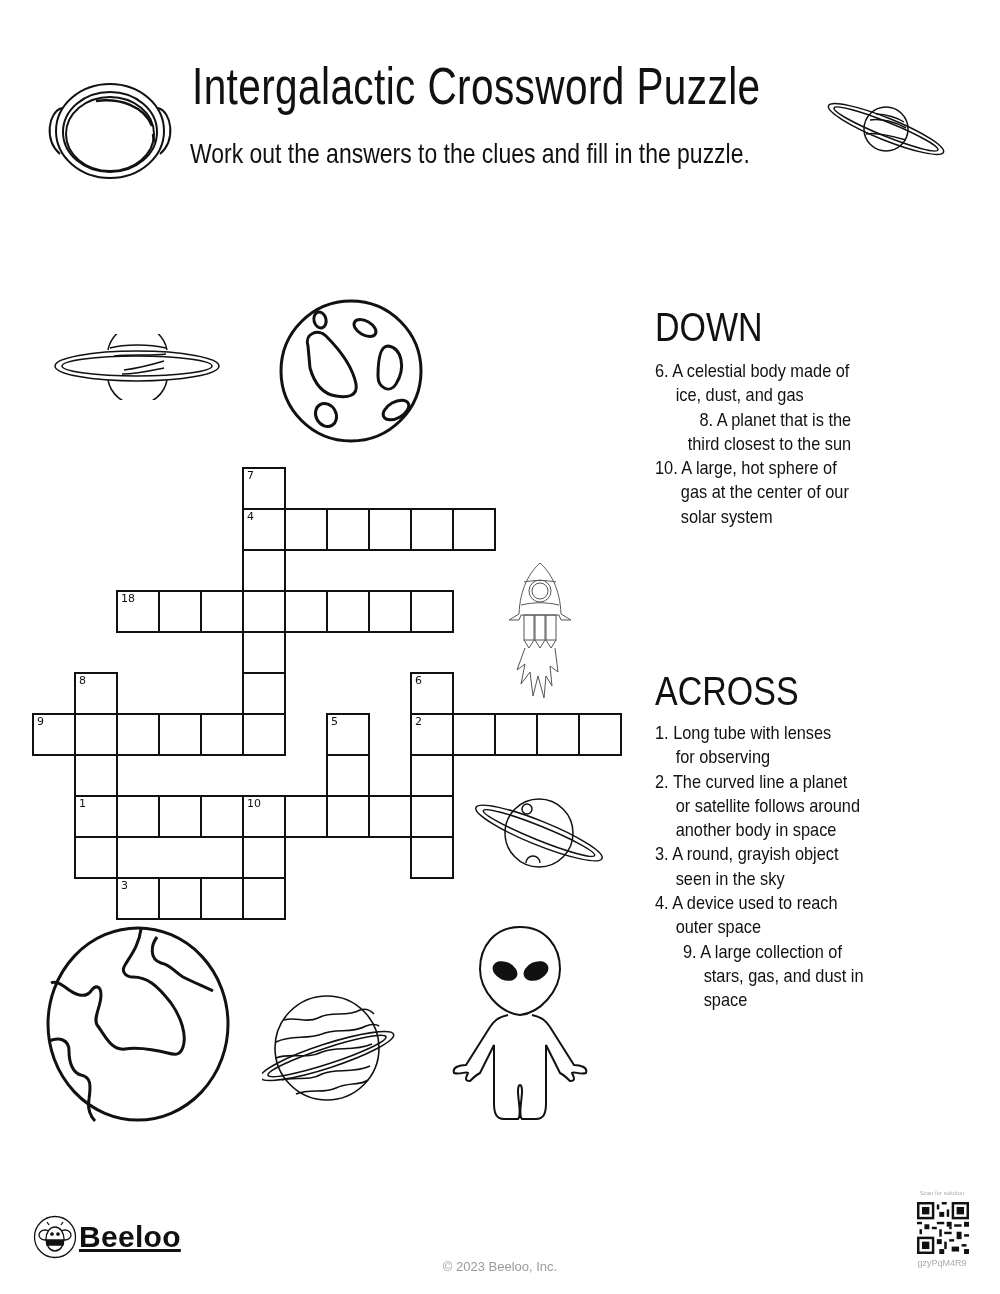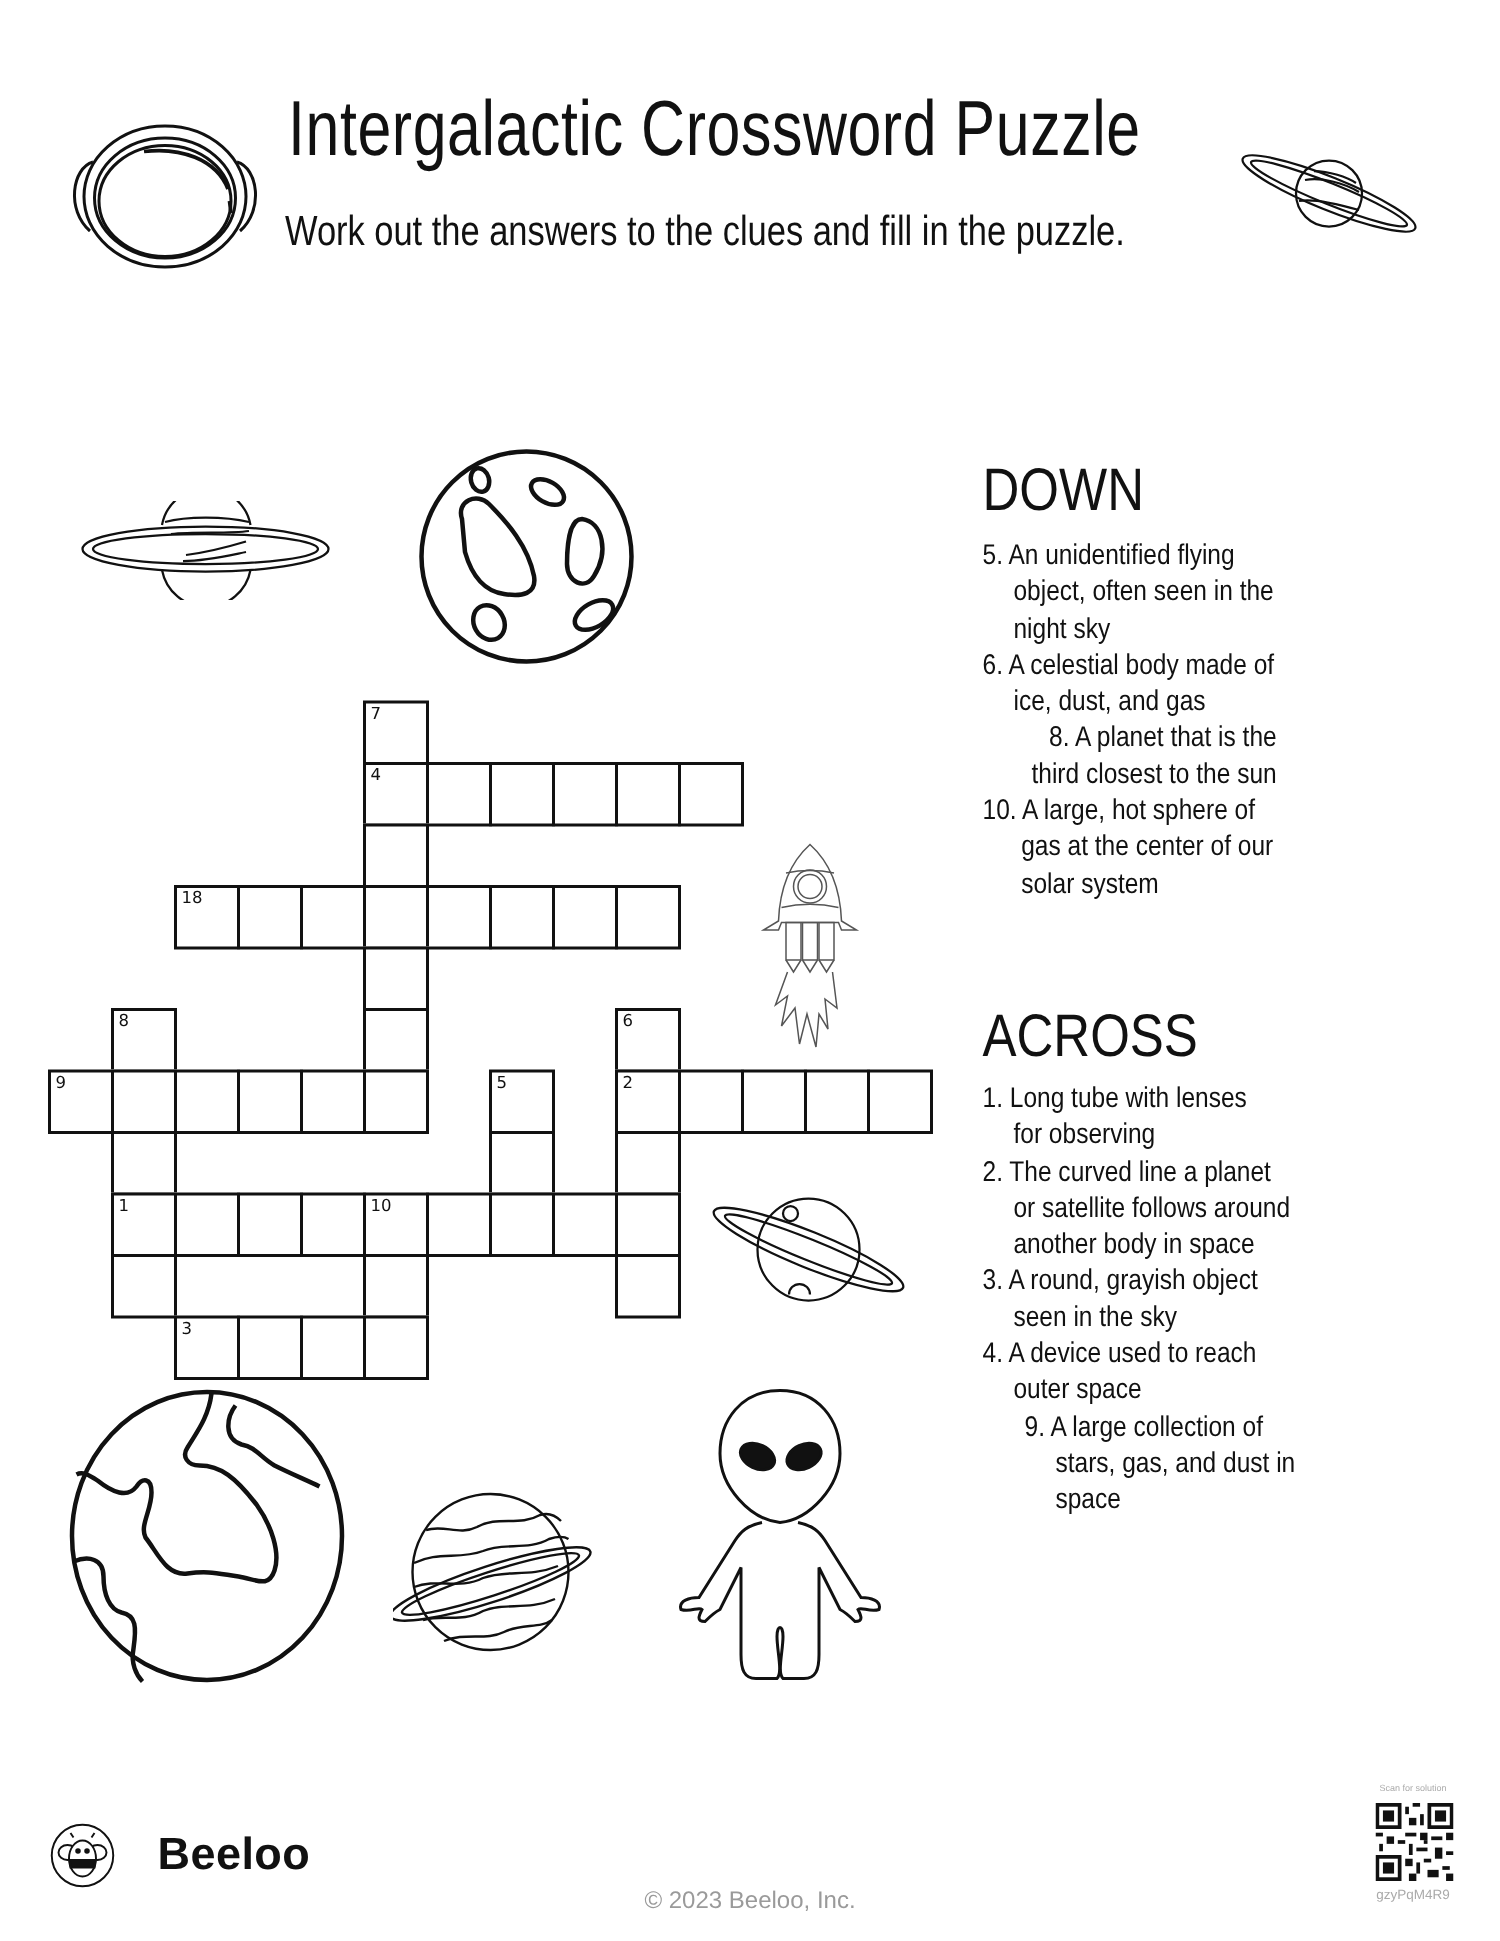--- a/index.html
+++ b/index.html
@@ -18,22 +18,22 @@
   .cell-num { position: absolute; left: 3px; top: 1px; font-family: "DejaVu Sans", sans-serif; font-size: 11px; line-height: 12px; color: #111; }
 
   .clues { left: 655px; }
   .clue-heading { font-size: 40px; line-height: 44px; font-weight: 400; height: 46px; }
   .clue-heading .condensed { transform: scaleX(0.85); }
   .clue { position: relative; font-size: 19px; line-height: 24.3px; }
   .clue .condensed { transform: scaleX(0.86); }
   .clue-line { display: block; }
 
   .footer-logo { left: 33px; top: 1215px; display: flex; align-items: center; }
-  .brand-text { font-size: 30px; font-weight: 700; margin-left: 28px; letter-spacing: 0.3px; color: #111; }
-  .copyright { left: 0; width: 1000px; top: 1259px; text-align: center; font-size: 16px; color: #9a9a9a; }
+  .brand-text { font-size: 30px; font-weight: 700; margin-left: 2px; letter-spacing: 0.3px; color: #111; text-decoration: underline; }
+  .copyright { left: 0; width: 1000px; top: 1259px; text-align: center; font-size: 13px; color: #9a9a9a; }
   .qr-label { left: 905px; width: 74px; text-align: center; top: 1190px; font-size: 6px; color: #aaa; }
   .qr-code-text { left: 905px; width: 74px; text-align: center; top: 1258px; font-size: 9px; color: #aaa; }
   .qr { left: 917px; top: 1202px; width: 52px; height: 52px; }
 </style>
 </head>
 <body>
 
 <div class="abs" id="title"><span class="condensed">Intergalactic Crossword Puzzle</span></div>
 <div class="abs" id="subtitle"><span class="condensed">Work out the answers to the clues and fill in the puzzle.</span></div>
 
@@ -222,21 +222,20 @@
       <span class="cell-num">3</span>
     </div>
     <div class="cell" style="left: 158px; top: 877px; width: 44px; height: 43px;"></div>
     <div class="cell" style="left: 200px; top: 877px; width: 44px; height: 43px;"></div>
     <div class="cell" style="left: 242px; top: 877px; width: 44px; height: 43px;"></div>
   </div>
 
 <div class="abs clues" style="top:305px">
   <div class="clue-heading"><span class="condensed">DOWN</span></div>
   <div id="down-list" style="margin-top:8px">
-      <div class="clue" style="height: 72.9px;"><span class="condensed"><span class="clue-line"><span>5.</span> <span>An unidentified flying</span></span><span class="clue-line" style="padding-left: 24px;">object, often seen in the</span><span class="clue-line" style="padding-left: 24px;">night sky</span></span></div>
       <div class="clue" style="height: 48.6px;"><span class="condensed"><span class="clue-line"><span>6.</span> <span>A celestial body made of</span></span><span class="clue-line" style="padding-left: 24px;">ice, dust, and gas</span></span></div>
       <div class="clue" style="height: 48.6px; text-align: right;"><span class="condensed"><span class="clue-line"><span>8.</span> <span>A planet that is the</span></span><span class="clue-line" style="padding-left: 24px;">third closest to the sun</span></span></div>
       <div class="clue" style="height: 72.9px;"><span class="condensed"><span class="clue-line"><span>10.</span> <span>A large, hot sphere of</span></span><span class="clue-line" style="padding-left: 30px;">gas at the center of our</span><span class="clue-line" style="padding-left: 30px;">solar system</span></span></div>
     </div>
 </div>
 <div class="abs clues" style="top:669px">
   <div class="clue-heading"><span class="condensed">ACROSS</span></div>
   <div id="across-list" style="margin-top:6px">
       <div class="clue" style="height: 48.6px;"><span class="condensed"><span class="clue-line"><span>1.</span> <span>Long tube with lenses</span></span><span class="clue-line" style="padding-left: 24px;">for observing</span></span></div>
       <div class="clue" style="height: 72.9px;"><span class="condensed"><span class="clue-line"><span>2.</span> <span>The curved line a planet</span></span><span class="clue-line" style="padding-left: 24px;">or satellite follows around</span><span class="clue-line" style="padding-left: 24px;">another body in space</span></span></div>

